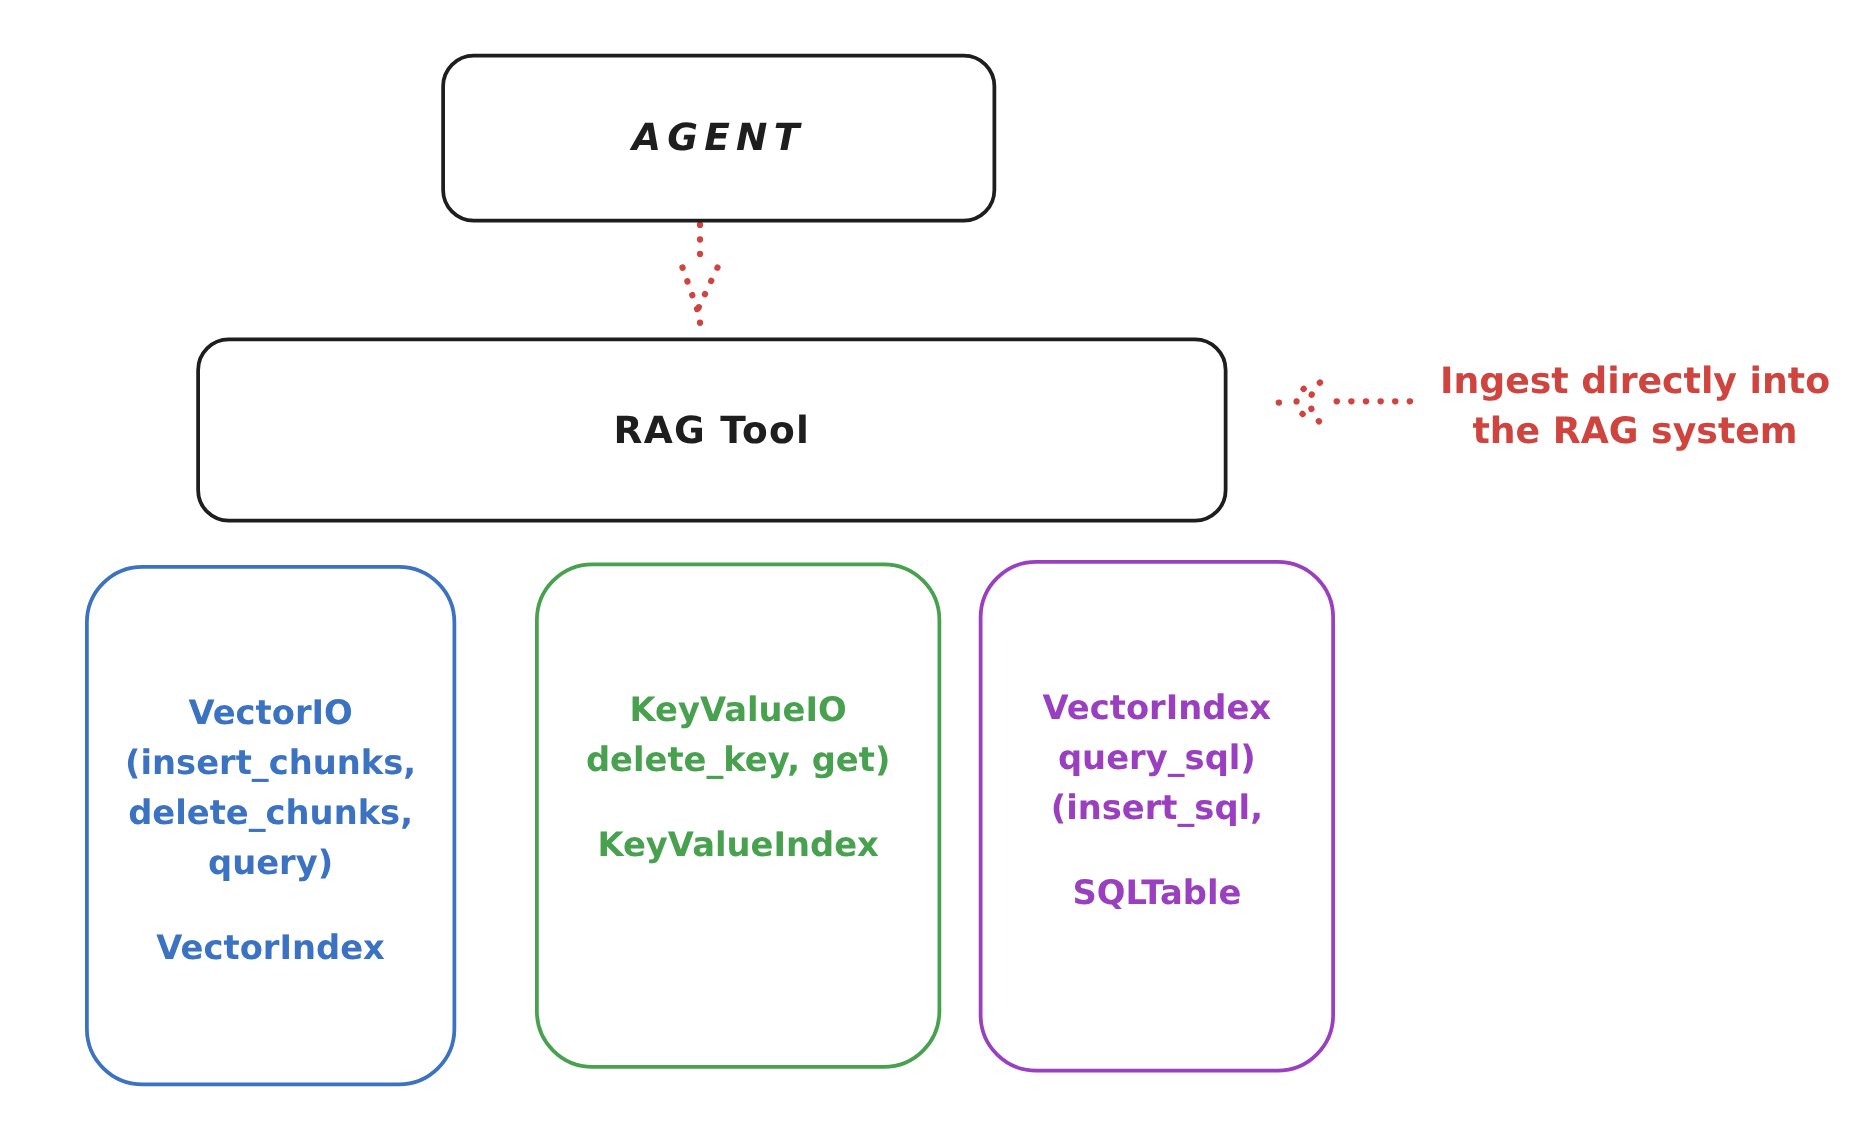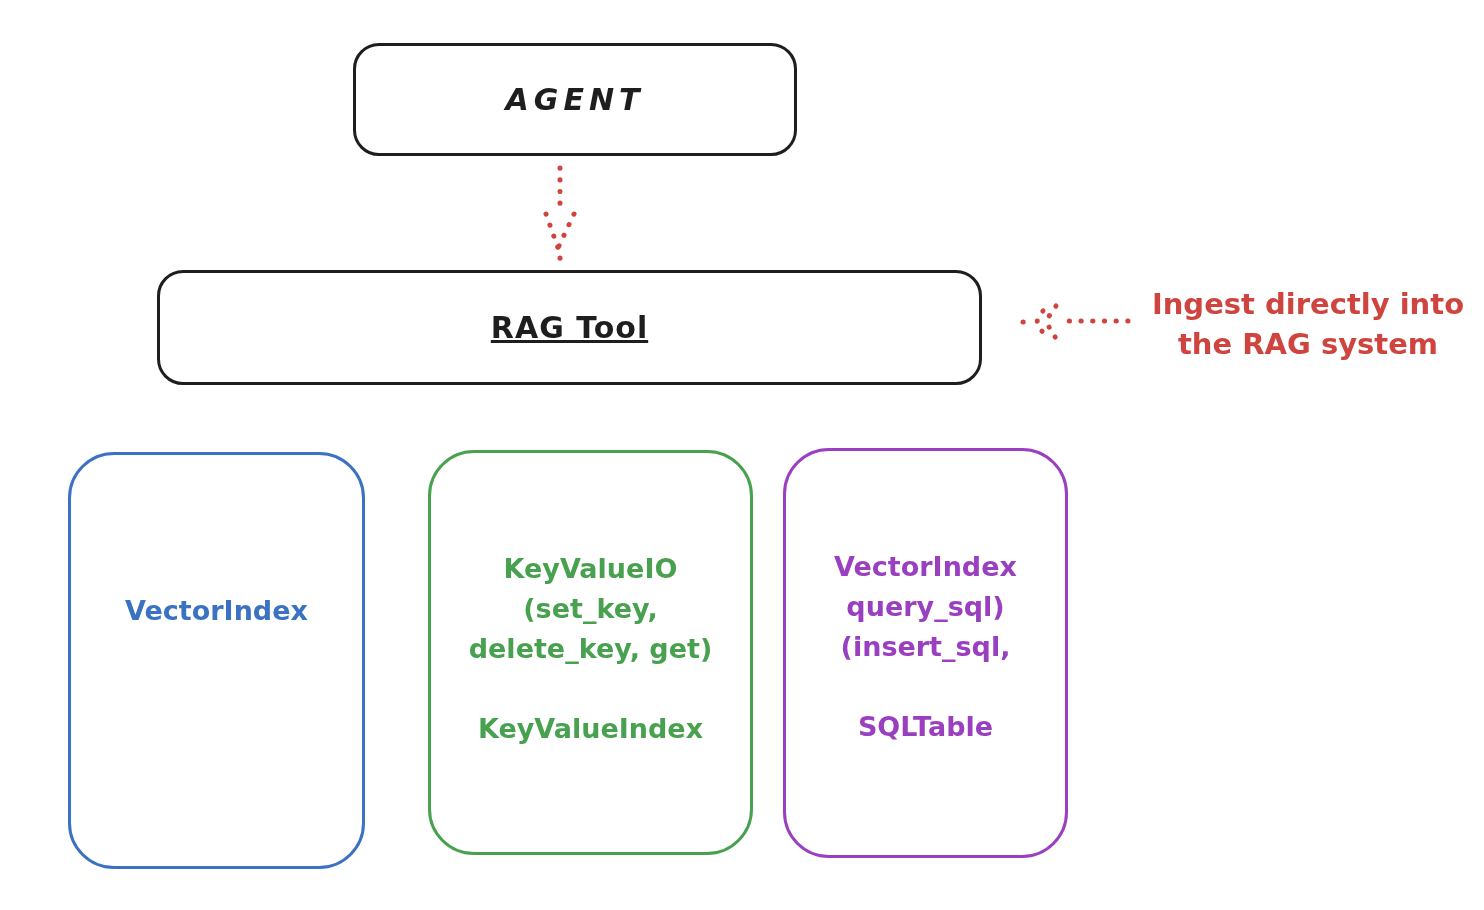--- a/index.html
+++ b/index.html
@@ -16,25 +16,25 @@
     border: 3.5px solid #1e1e1e;
     border-radius: 26px;
     background: #ffffff;
     display: flex;
     align-items: center;
     justify-content: center;
     color: #1e1e1e;
     box-sizing: border-box;
     z-index: 2;
   }
-  .agent-box { left: 353px; top: 43px; width: 444px; height: 113px; }
+  .agent-box { left: 353px; top: 43px; width: 444px; height: 135px; }
   .agent-box .node-label {
     font-size: 30px; font-weight: 700; font-style: italic; letter-spacing: 5px;
   }
-  .rag-box { left: 157px; top: 270px; width: 825px; height: 115px; text-decoration: underline; }
+  .rag-box { left: 157px; top: 270px; width: 825px; height: 148px; }
   .rag-box .node-label {
     font-size: 30px; font-weight: 600; letter-spacing: 1px;
   }
   .annotation {
     position: absolute;
     left: 1142px; top: 284px; width: 332px;
     text-align: center;
     color: #cf443e;
     font-size: 29px;
     font-weight: 700;
@@ -50,21 +50,21 @@
     text-align: center;
     font-size: 27px;
     font-weight: 600;
     line-height: 40px;
     padding-top: 96px;
     z-index: 2;
   }
   .store--vector     { left: 68px;  top: 452px; width: 297px; height: 417px; border-color: #3b72c2; color: #3b72c2; }
   .store--keyvalue   { left: 428px; top: 450px; width: 325px; height: 405px; border-color: #48a14f; color: #48a14f; }
   .store--relational { left: 783px; top: 448px; width: 285px; height: 410px; border-color: #9a3fc0; color: #9a3fc0; }
-  .store-index { margin-top: 40px; }
+  .store-index { margin-top: 28px; }
   .arrow-overlay {
     position: absolute;
     left: 0; top: 0;
     width: 1484px; height: 910px;
     pointer-events: none;
     z-index: 1;
   }
   .arrow-overlay path {
     fill: none;
     stroke: #cf443e;
@@ -100,27 +100,32 @@
       <path d="M1023 322 h0.5"></path>
     </g>
   </svg>
 
   <div class="annotation">
     <div>Ingest directly into</div>
     <div>the RAG system</div>
   </div>
 
   <div class="store store--vector">
+    <div class="store-lines">
+      <div>VectorIO</div>
+      <div>(insert_chunks,</div>
+      <div>delete_chunks,</div>
+      <div>query)</div>
+    </div>
     <div class="store-index">VectorIndex</div>
   </div>
 
   <div class="store store--keyvalue">
     <div class="store-lines">
       <div>KeyValueIO</div>
-      <div>(set_key,</div>
       <div>delete_key, get)</div>
     </div>
     <div class="store-index">KeyValueIndex</div>
   </div>
 
   <div class="store store--relational">
     <div class="store-lines">
       <div>VectorIndex</div>
       <div>query_sql)</div>
       <div>(insert_sql,</div>

